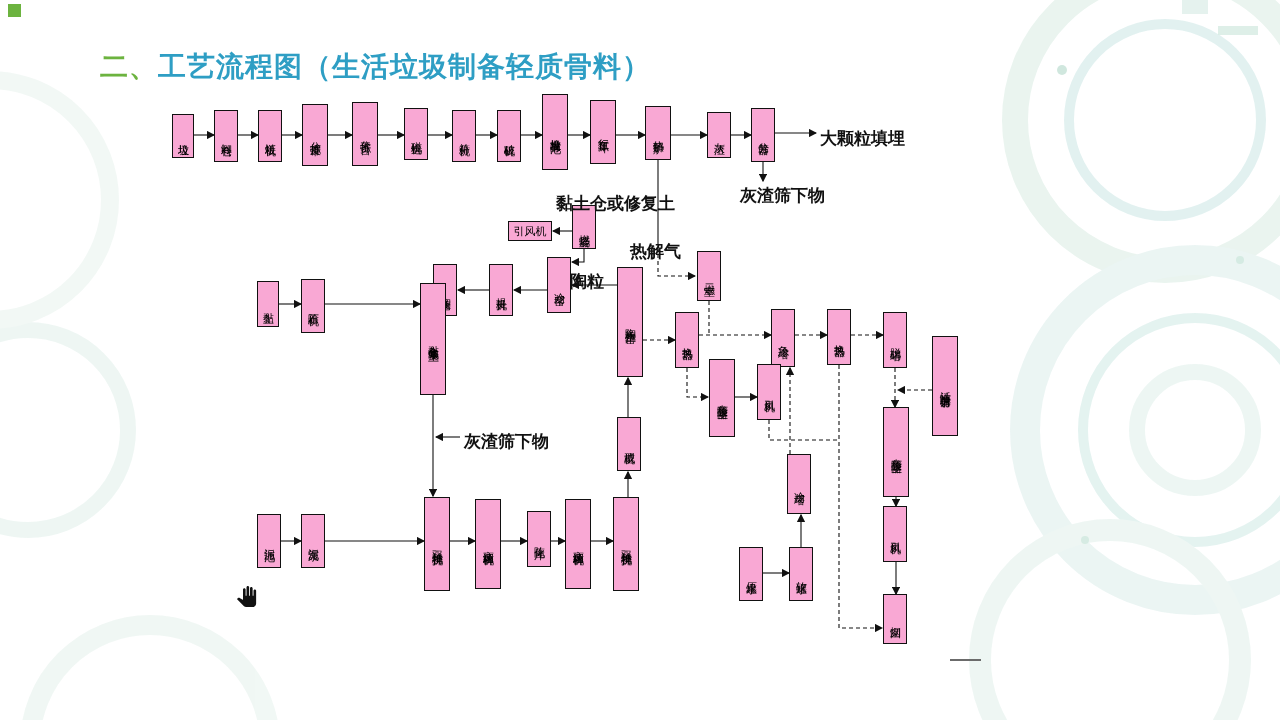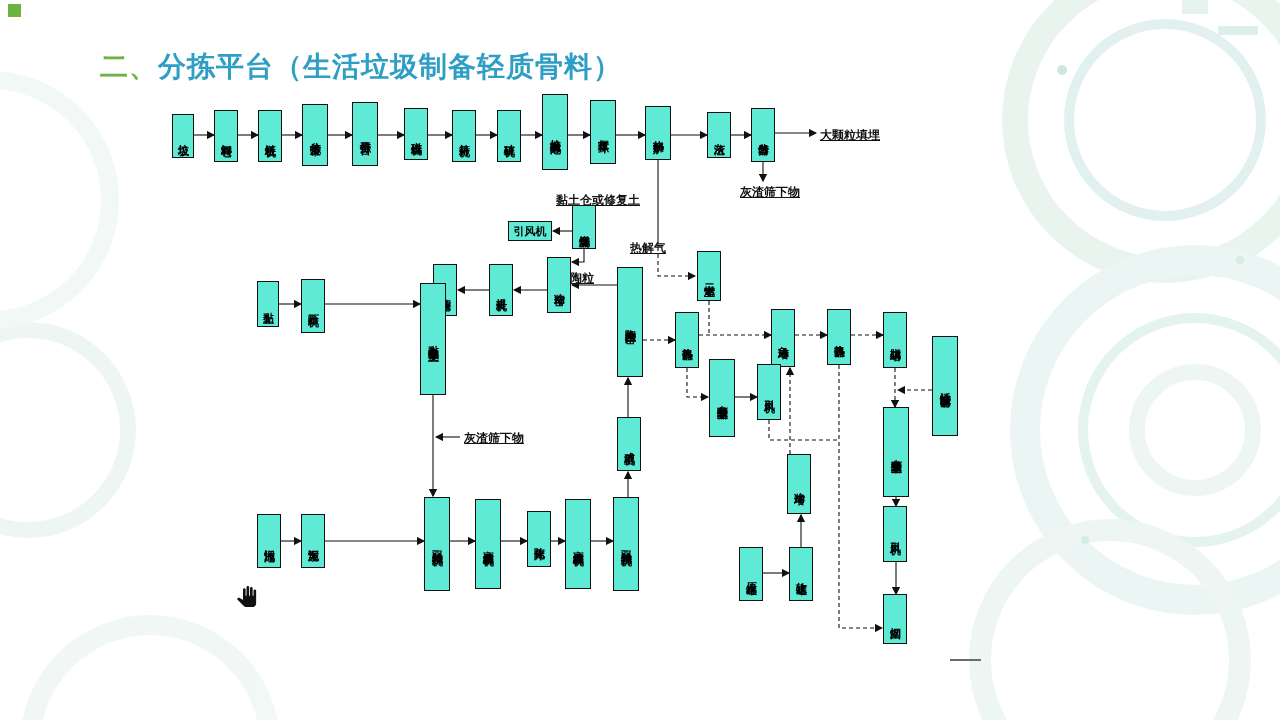--- a/index.html
+++ b/index.html
@@ -14,31 +14,30 @@
   .edge{stroke:var(--line,#111);stroke-width:1.1;fill:none}
   .edge.dashed{stroke-dasharray:4 3}
   .corner-accent{position:absolute;left:8px;top:4px;width:13px;height:13px;z-index:3}
   .title{
     position:absolute;left:100px;top:48px;z-index:3;margin:0;
     font-size:28px;font-weight:bold;letter-spacing:1px;white-space:nowrap;
   }
   .nodes{z-index:2}
   .node{
     position:absolute;box-sizing:border-box;
-    border:1.3px solid var(--line,#111);background:#5eead4;
+    border:1.3px solid var(--line,#111);background:#f9a8d4;
     display:flex;align-items:center;justify-content:center;
-    font-size:11px;font-weight:700;line-height:1;
+    font-size:11px;font-weight:400;line-height:1;
     writing-mode:vertical-rl;text-orientation:upright;letter-spacing:1px;
     padding:2px 1px;z-index:2;
   }
   .node.h{writing-mode:horizontal-tb;text-orientation:mixed;letter-spacing:0}
   .flabel{
-    position:absolute;font-size:12px;font-weight:600;white-space:nowrap;z-index:2;
+    position:absolute;font-size:17px;font-weight:600;white-space:nowrap;z-index:2;
     color:#111;
-    text-decoration:underline;
   }
   .hand{position:absolute;left:236px;top:586px;z-index:3}
   .divider{position:absolute;left:950px;top:659px;width:31px;height:2px;background:#6b6b6b;z-index:2}
 </style>
 </head>
 <body>
 
 <svg class="deco" width="1280" height="720" viewBox="0 0 1280 720">
   <g fill="none" opacity="0.75">
     <circle cx="1165" cy="120" r="150" stroke="#e3f1ea" stroke-width="26"></circle>
@@ -57,21 +56,21 @@
     <circle cx="1062" cy="70" r="5" fill="#c5e2d7"></circle>
     <circle cx="1240" cy="260" r="4" fill="#cfe8de"></circle>
     <circle cx="1085" cy="540" r="4" fill="#cfe8de"></circle>
     <rect x="1182" y="0" width="26" height="14" fill="#dff0ea"></rect>
     <rect x="1218" y="26" width="40" height="9" fill="#d6ece3"></rect>
   </g>
 </svg>
 
 <div class="corner-accent" style="background:#6CB33F"></div>
 
-<h1 class="title"><span style="color: rgb(108, 179, 63);">二、</span><span style="color: rgb(46, 158, 196);">分拣平台（生活垃圾制备轻质骨料）</span></h1>
+<h1 class="title"><span style="color: rgb(108, 179, 63);">二、</span><span style="color: rgb(46, 158, 196);">工艺流程图（生活垃圾制备轻质骨料）</span></h1>
 
 <div class="layer">
   <svg class="edges" width="1280" height="720" viewBox="0 0 1280 720">
     <defs>
       <marker id="arr" viewBox="0 0 10 10" refX="8.5" refY="5" markerWidth="7.5" markerHeight="7.5" orient="auto-start-reverse">
         <path d="M0,0 L10,5 L0,10 z" fill="#111"></path>
       </marker>
     </defs>
     <g>
         <path d="M 194 135 L 214 135" class="edge" marker-end="url(#arr)"></path>

